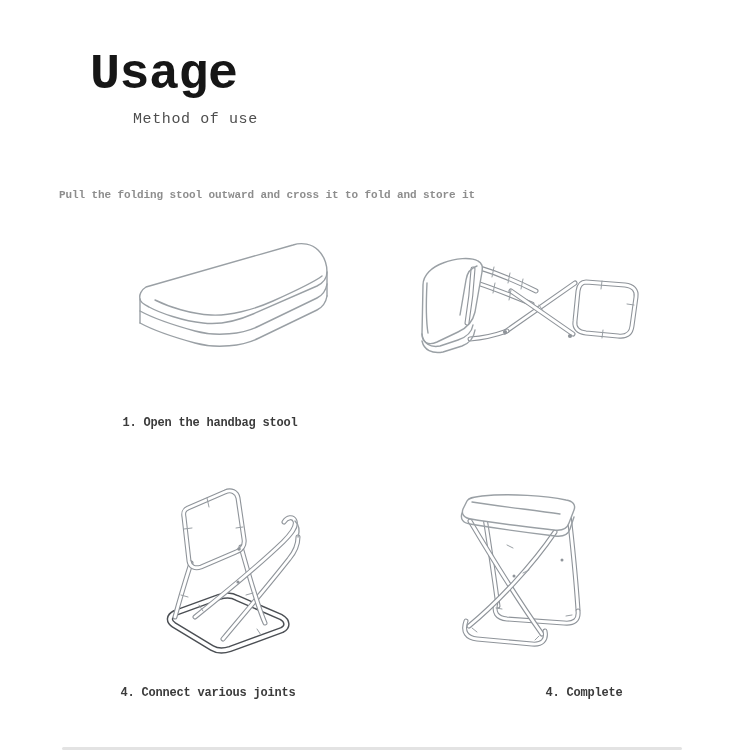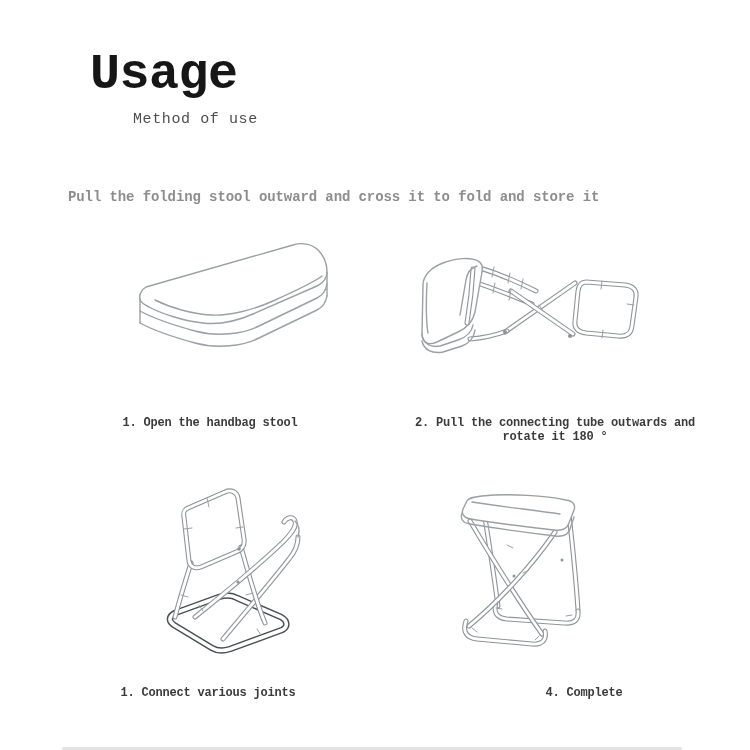--- a/index.html
+++ b/index.html
@@ -9,22 +9,22 @@
   }
   .title{
     position:absolute;left:90px;top:50px;
     font-size:50px;font-weight:700;color:#161616;letter-spacing:-0.5px;line-height:1;
   }
   .subtitle{
     position:absolute;left:133px;top:111px;
     font-size:15px;font-weight:400;color:#4e4e4e;letter-spacing:0.6px;
   }
   .instruction{
-    position:absolute;left:68px;top:189px;
-    font-size:14px;font-weight:700;color:#8d8d8d;letter-spacing:-0.1px;
+    position:absolute;left:59px;top:189px;
+    font-size:11px;font-weight:700;color:#8d8d8d;letter-spacing:-0.1px;
   }
   .fig{position:absolute;}
   .fig svg{display:block;width:100%;height:100%;}
   .caption{
     position:absolute;text-align:center;
     font-size:12px;font-weight:700;color:#3b3b3b;letter-spacing:-0.2px;
   }
   .cap1{left:110px;top:416px;width:200px;}
   .cap2{left:400px;top:416px;width:310px;}
   .cap3{left:108px;top:686px;width:200px;}
@@ -147,18 +147,17 @@
       <path class="tick" d="M44,120 L50,121"></path>
         <path class="tick" d="M120,127 L114,128"></path>
       <path class="tick" d="M20,140 L25,144"></path>
         <path class="tick" d="M87,148 L83,152"></path>
       <circle class="dot" cx="62" cy="88" r="1.5"></circle>
         <circle class="dot" cx="110" cy="72" r="1.5"></circle>
     </svg>
   </div>
 
   <div class="caption cap1">1. Open the handbag stool</div>
-  <div class="caption cap2">2. Pull the connecting tube outwards and rotate it 180 °</div>
-  <div class="caption cap3">1. Connect various joints</div>
+  <div class="caption cap3">4. Connect various joints</div>
   <div class="caption cap4">4. Complete</div>
 
   <div class="bottom-bar"></div>
 </div>
 
 </body></html>

